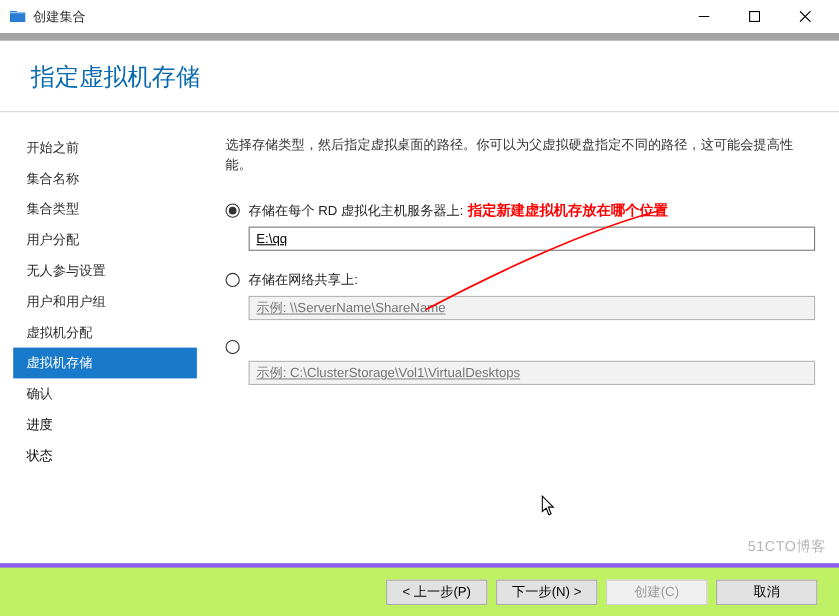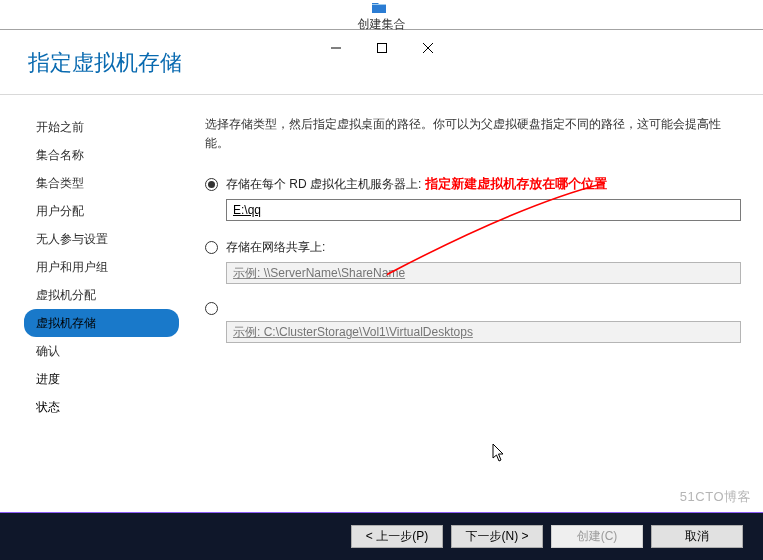--- a/index.html
+++ b/index.html
@@ -10,23 +10,22 @@
       color: #000;
       width: 763px;
       height: 560px;
       overflow: hidden;
       position: relative;
     }
     .titlebar {
       height: 30px;
       display: flex;
       align-items: center;
-      padding: 0 8px;
-      border-bottom: 1px solid #a3a3a3;
-      flex-direction: column;
+      padding: 15px 8px;
+      border-bottom: 7px solid #a3a3a3;
     }
     .titlebar-icon {
       width: 16px; height: 16px;
       margin-right: 6px;
       display: inline-flex; align-items:center; justify-content:center;
       color: #0063b1;
     }
     .titlebar-title { flex: 0 0 auto; font-size: 12px; color:#333;}
     .titlebar-spacer { flex: 1; }
     .win-controls { display: flex; }
@@ -42,34 +41,33 @@
       padding: 18px 0 10px 28px;
       font-weight: 400;
     }
     .rule { border: none; border-top: 1px solid #d9d9d9; margin: 6px 0 8px 0; }
     .body-area {
       display: flex;
       height: 405px;
     }
     .sidebar {
       width: 190px;
-      padding: 10px 8px 0 24px;
+      padding: 10px 8px 0 12px;
     }
     .sidebar-item {
       display:block;
       padding: 5px 12px;
       font-size: 12px;
       color: #2d2d2d;
       cursor: pointer;
       line-height: 1.5;
     }
     .sidebar-item.active {
       background: #1979ca;
-      color: #000000;
-      border-radius: 12px;
+      color: #ffffff;
     }
     .sidebar-item.disabled { color: #000000; cursor: default; }
     .content {
       flex: 1;
       padding: 12px 22px 0 18px;
       position: relative;
     }
     .desc {
       font-size: 12px;
       color: #333;
@@ -120,27 +118,27 @@
     }
     .cursor-annot {
       position:absolute;
       left:305px; top:340px;
       pointer-events:none;
     }
     .footer {
       position: absolute;
       bottom: 0; left: 0; right: 0;
       height: 48px;
-      border-top: 1px solid #8b5cf6;
+      border-top: 4px solid #8b5cf6;
       display: flex;
       align-items: center;
       justify-content: flex-end;
       padding: 0 20px;
       gap: 8px;
-      background:#0f172a;
+      background:#bef264;
     }
     .btn {
       min-width: 92px;
       height: 23px;
       border: 1px solid #adadad;
       background: #e1e1e1;
       font-size: 12px;
       padding: 0 10px;
       cursor: pointer;
       font-family:inherit;

